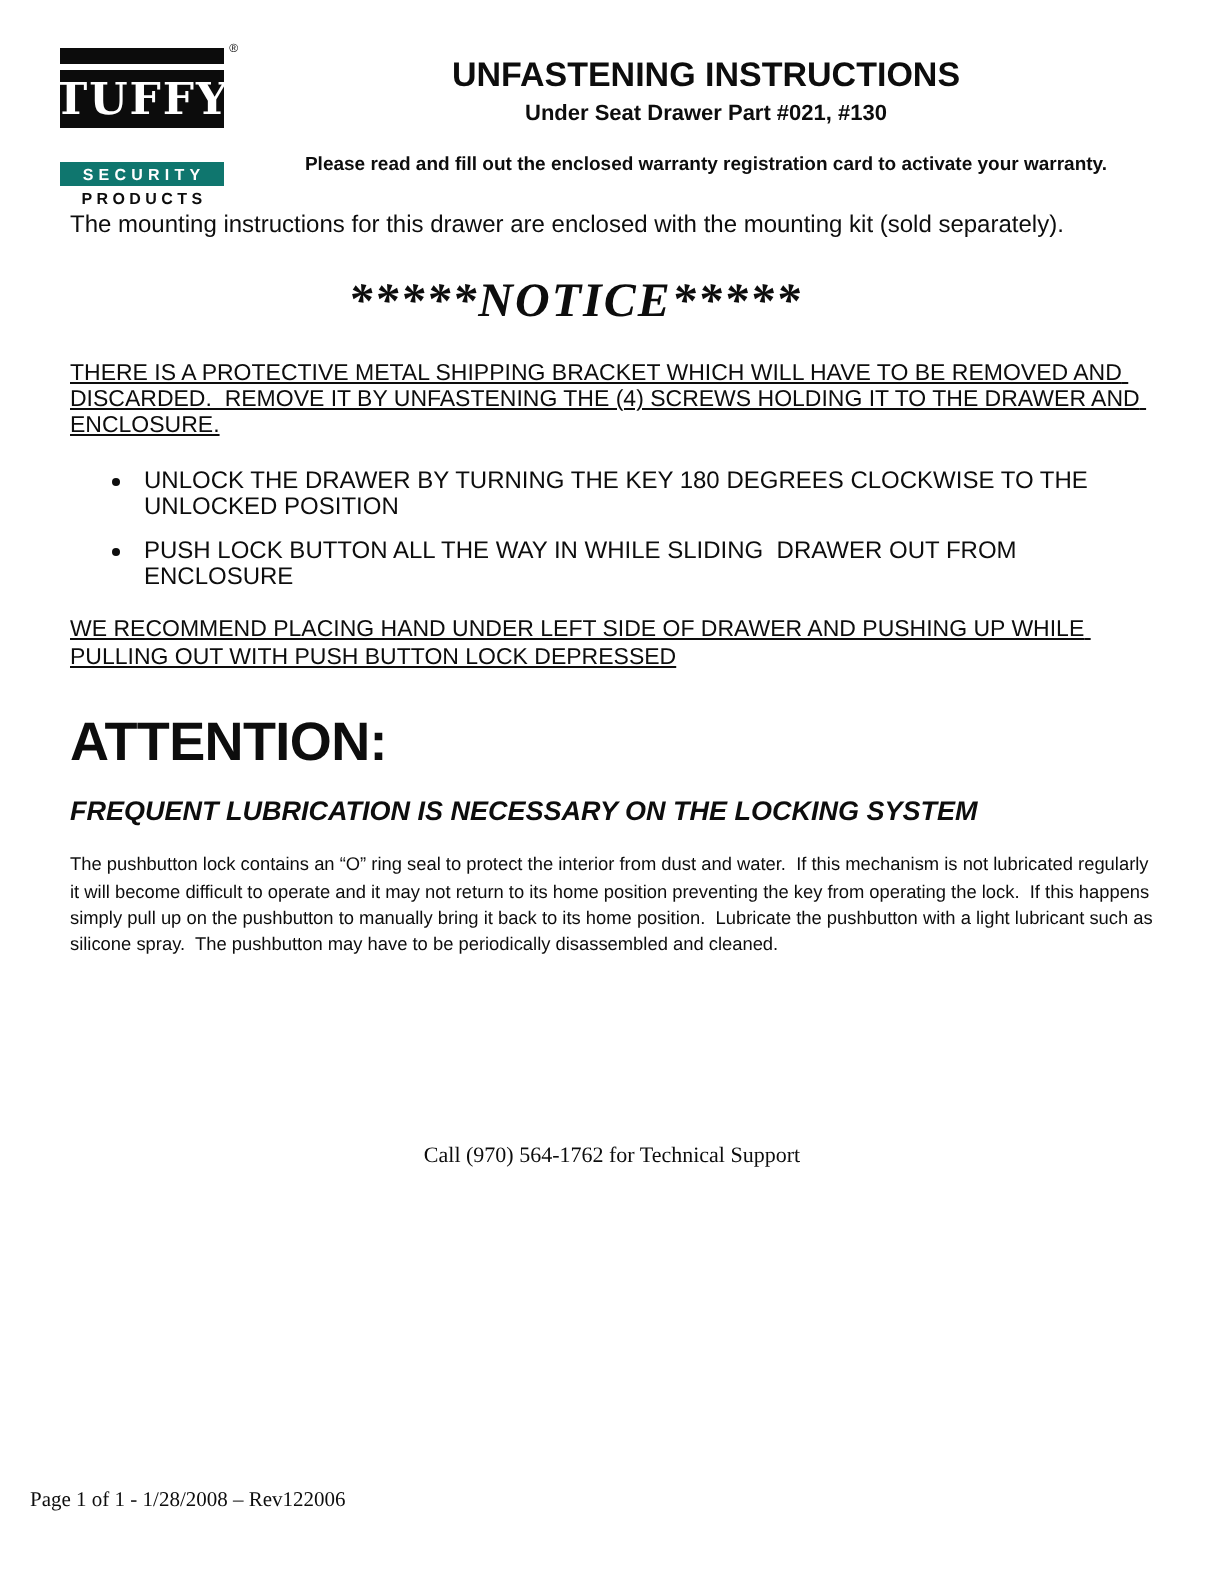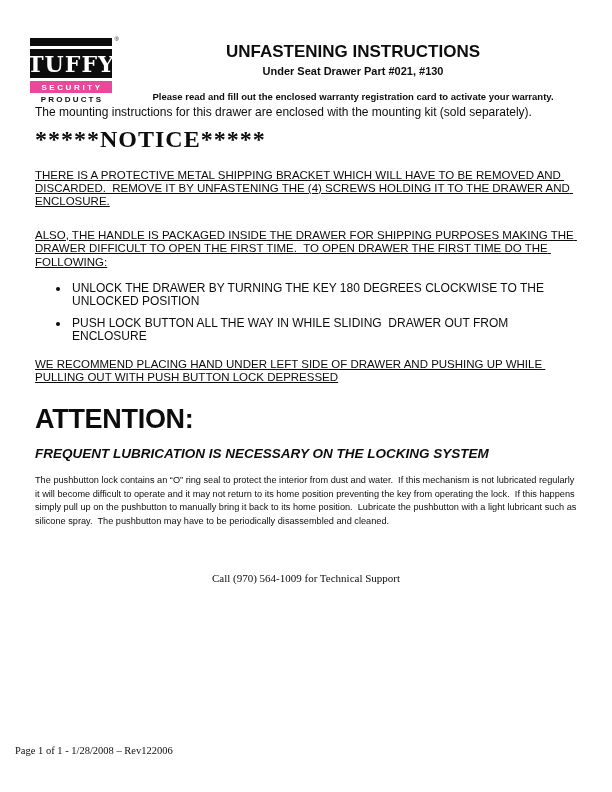--- a/index.html
+++ b/index.html
@@ -7,51 +7,51 @@
     position:relative;
     width:612px;height:792px;
     margin:0 auto;
     background:#ffffff;
     color:#0d0d0d;
     font-family:"Liberation Sans", sans-serif;
     overflow:hidden;
   }
 
   
-  .header{position:absolute;top:38px;left:30px;right:32px;display:flex;gap:14px;}
+  .header{position:absolute;top:24px;left:30px;right:32px;display:flex;gap:14px;}
   .logo{position:relative;width:82px;flex-shrink:0;}
   .logo-reg{position:absolute;top:-2px;right:-7px;font-size:6px;color:#0d0d0d;}
   .logo-topbar{height:8px;background:#0c0c0c;}
   .logo-main{
     margin-top:3px;height:29px;background:#0c0c0c;color:#ffffff;
     display:flex;align-items:center;justify-content:center;
     font-family:"DejaVu Serif", serif;font-weight:bold;font-size:22px;
     letter-spacing:1px;line-height:1;transform-origin:center;
   }
   .logo-security{
-    margin-top:3px;height:12px;background:#ec4899;color:#ffffff;
+    margin-top:17px;height:12px;background:#0f766e;color:#ffffff;
     display:flex;align-items:center;justify-content:center;
     font-size:8px;font-weight:bold;letter-spacing:2.6px;padding-left:2px;
   }
   .logo-products{
     margin-top:2px;color:#0d0d0d;text-align:center;
     font-size:8px;font-weight:bold;letter-spacing:2.2px;padding-left:2px;
   }
   .header-text{flex:1;text-align:center;padding-top:5px;}
   .doc-title{font-size:17px;font-weight:bold;line-height:1.1;}
   .doc-subtitle{font-size:11px;font-weight:bold;margin-top:3px;}
   .warranty{font-size:9.5px;font-weight:bold;margin-top:14px;}
 
   
   .content{position:absolute;top:105px;left:35px;width:545px;}
   .mounting-note{font-size:12px;font-weight:normal;line-height:15.5px;white-space:pre-wrap;}
   .notice{
-    margin-top:4px;margin-right:40px;text-align:left;
+    margin-top:16px;margin-right:40px;text-align:center;
     font-family:"Liberation Serif", serif;font-weight:bold;
-    font-size:24px;line-height:28px;letter-spacing:1px;
+    font-size:24px;line-height:28px;letter-spacing:1px;font-style:italic;
   }
   .para{font-size:11.5px;line-height:13.4px;white-space:pre-wrap;text-decoration:underline;}
   .para-bracket{margin-top:16px;}
   .para-handle{margin-top:20px;}
   ul.bullets{margin:13px 0 0 0;padding:0 0 0 35px;width:490px;list-style:disc;}
   ul.bullets li{font-size:12px;line-height:13.4px;white-space:pre-wrap;padding-left:2px;}
   ul.bullets li + li{margin-top:8px;}
   .para-recommend{margin-top:14px;}
   .attention{margin-top:20px;font-size:27px;font-weight:bold;line-height:30px;letter-spacing:-0.3px;}
   .lubrication-head{margin-top:12px;font-size:13.5px;font-weight:bold;font-style:italic;line-height:16px;}
@@ -90,34 +90,33 @@
   </div>
 
   <div class="content">
 
     <div class="mounting-note">The mounting instructions for this drawer are enclosed with the mounting kit (sold separately).</div>
 
     <div class="notice">*****NOTICE*****</div>
 
     <div class="para para-bracket">THERE IS A PROTECTIVE METAL SHIPPING BRACKET WHICH WILL HAVE TO BE REMOVED AND DISCARDED.  REMOVE IT BY UNFASTENING THE (4) SCREWS HOLDING IT TO THE DRAWER AND ENCLOSURE.</div>
 
-    <div class="para para-handle">ALSO, THE HANDLE IS PACKAGED INSIDE THE DRAWER FOR SHIPPING PURPOSES MAKING THE DRAWER DIFFICULT TO OPEN THE FIRST TIME.  TO OPEN DRAWER THE FIRST TIME DO THE FOLLOWING:</div>
 
     <ul class="bullets">
       <li>UNLOCK THE DRAWER BY TURNING THE KEY 180 DEGREES CLOCKWISE TO THE UNLOCKED POSITION</li>
       <li>PUSH LOCK BUTTON ALL THE WAY IN WHILE SLIDING  DRAWER OUT FROM ENCLOSURE</li>
     </ul>
 
     <div class="para para-recommend">WE RECOMMEND PLACING HAND UNDER LEFT SIDE OF DRAWER AND PUSHING UP WHILE PULLING OUT WITH PUSH BUTTON LOCK DEPRESSED</div>
 
     <div class="attention">ATTENTION:</div>
 
     <div class="lubrication-head">FREQUENT LUBRICATION IS NECESSARY ON THE LOCKING SYSTEM</div>
 
     <div class="small-para">The pushbutton lock contains an “O” ring seal to protect the interior from dust and water.  If this mechanism is not lubricated regularly it will become difficult to operate and it may not return to its home position preventing the key from operating the lock.  If this happens simply pull up on the pushbutton to manually bring it back to its home position.  Lubricate the pushbutton with a light lubricant such as silicone spray.  The pushbutton may have to be periodically disassembled and cleaned.</div>
 
   </div>
 
-  <div class="call-line">Call (970) 564-1009 for Technical Support</div>
+  <div class="call-line">Call (970) 564-1762 for Technical Support</div>
 
   <div class="footer-line">Page 1 of 1 - 1/28/2008 – Rev122006</div>
 
 </div>
 
 </body></html>

